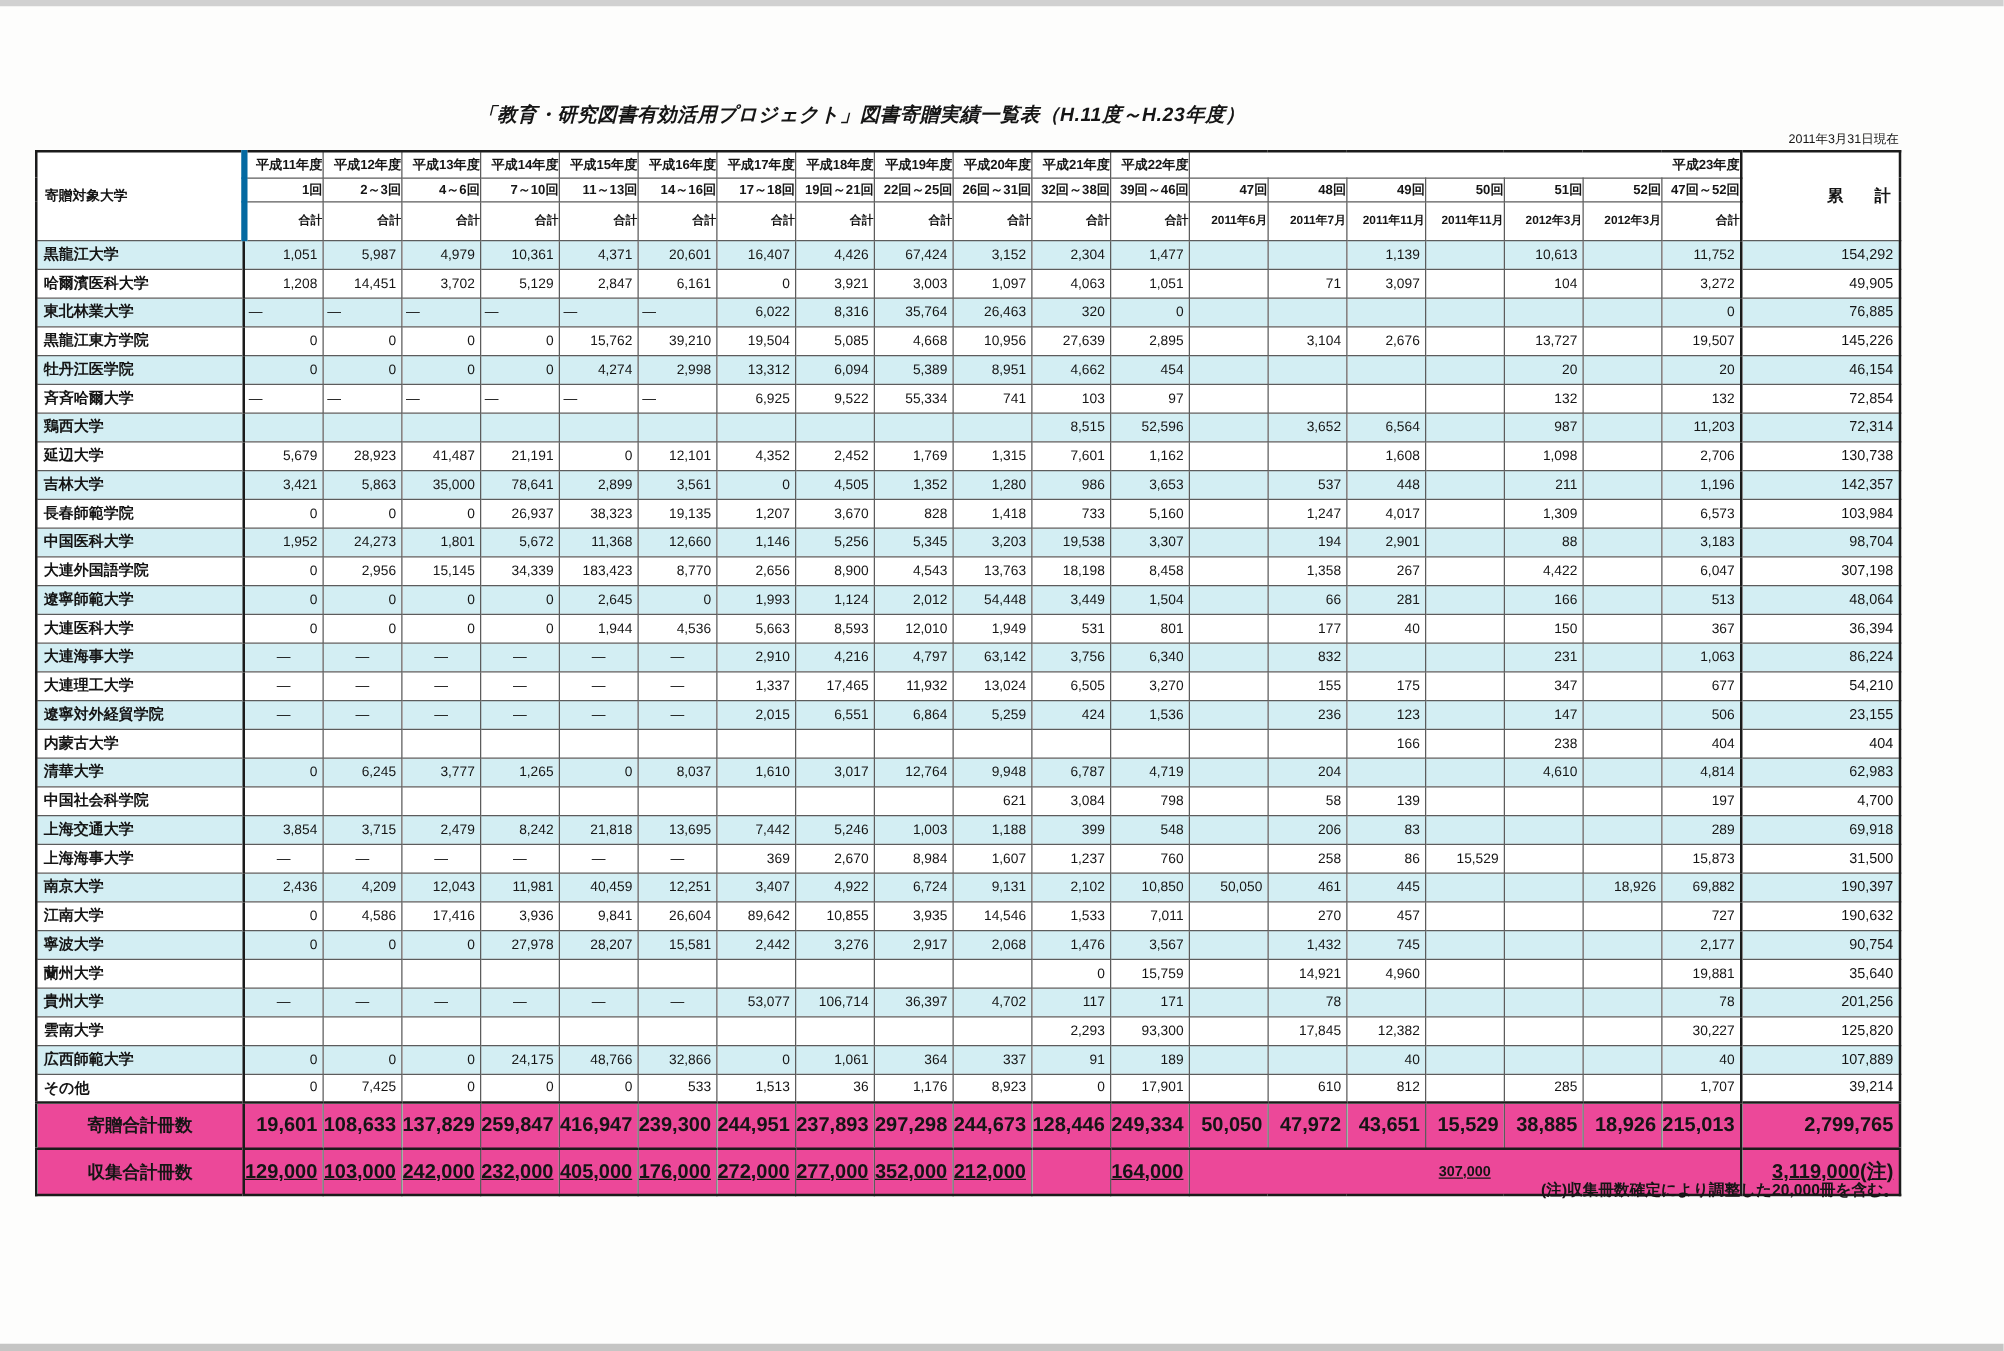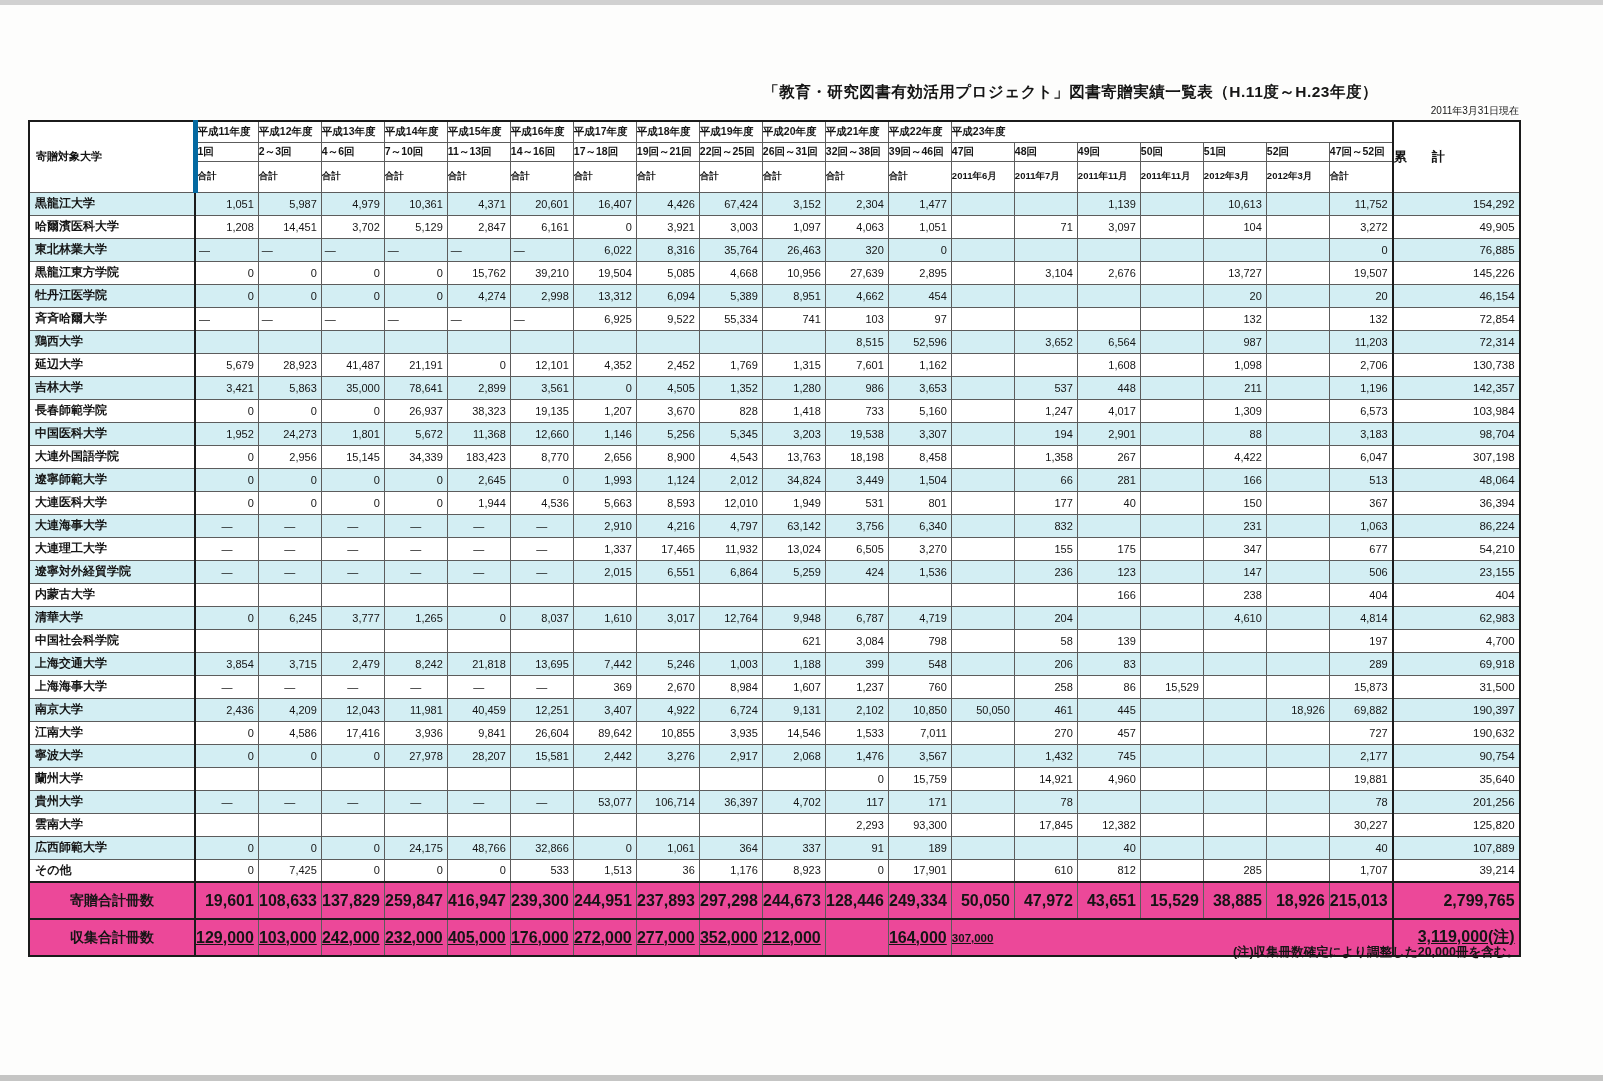--- a/index.html
+++ b/index.html
@@ -6,35 +6,35 @@
   body{
     width:1603px;height:1081px;position:relative;
     background:#fdfdfc;color:#151515;
     font-family:"Liberation Sans","DejaVu Sans",sans-serif;
     overflow:hidden;
   }
   .scan-edge{position:absolute;left:0;width:100%;background:#adadad;opacity:.55;}
   .scan-edge.top{top:0;height:5px;}
   .scan-edge.bottom{bottom:0;height:6px;opacity:.7;}
 
-  .title-wrap{position:absolute;top:82px;left:0;width:100%;padding-right:225px;box-sizing:border-box;text-align:right;}
+  .title-wrap{position:absolute;top:82px;left:0;width:100%;padding-right:225px;box-sizing:border-box;text-align:center;font-style:italic;}
   .title{font-size:15.5px;font-weight:bold;letter-spacing:.5px;}
   .asof{position:absolute;top:104px;right:84px;font-size:10px;}
 
   table{
     position:absolute;top:120px;left:28px;
     border-collapse:collapse;table-layout:fixed;
     border:2.5px solid #1b1b1b;
   }
   th,td{
     border:1px solid #5c5c5c;
     overflow:hidden;white-space:nowrap;
     padding:0;box-sizing:border-box;
   }
-  thead th{font-weight:bold;background:#ffffff;text-align:left;}
+  thead th{font-weight:bold;background:#ffffff;text-align:right;}
   th.yr{font-size:10.5px;height:21px;}
   th.kai{font-size:10.5px;height:19px;}
   th.sub{font-size:9.5px;height:31px;font-weight:bold;}
   th.corner{font-size:11px;text-align:left;padding-left:6px;border-right:5px solid #0369a1;}
   th.cum{font-size:13px;letter-spacing:6px;border-left:2.5px solid #1b1b1b;}
 
   tbody td{height:23px;font-size:11px;}
   td.name{
     font-size:12px;font-weight:600;text-align:left;padding-left:5px;
     border-right:2px solid #1b1b1b;
@@ -52,21 +52,21 @@
   tr.total-row td.tlabel{
     font-size:14px;font-weight:bold;text-align:center;
     border-right:2px solid #1b1b1b;
   }
   tr.total-row td.num{font-weight:bold;font-size:16px;}
   tr.coll-row td.num{
     font-weight:600;text-align:center;text-decoration:underline;
     font-style:normal;
   }
   tr.coll-row td.span7{
-    font-weight:600;font-size:11.5px;text-decoration:underline;
+    text-align:center;font-weight:600;font-size:11.5px;text-decoration:underline;
   }
   .footnote{position:absolute;top:944px;right:84px;font-size:12.5px;font-weight:600;}
 </style>
 </head>
 <body>
 
 <div class="scan-edge top"></div>
 <div class="scan-edge bottom"></div>
 
 <div class="title-wrap">
@@ -440,21 +440,21 @@
         <td class="name">遼寧師範大学</td>
         <td class="num">0</td>
         <td class="num">0</td>
         <td class="num">0</td>
         <td class="num">0</td>
         <td class="num">2,645</td>
         <td class="num">0</td>
         <td class="num">1,993</td>
         <td class="num">1,124</td>
         <td class="num">2,012</td>
-        <td class="num">34,824</td>
+        <td class="num">54,448</td>
         <td class="num">3,449</td>
         <td class="num">1,504</td>
         <td class="num"></td>
         <td class="num">66</td>
         <td class="num">281</td>
         <td class="num"></td>
         <td class="num">166</td>
         <td class="num"></td>
         <td class="num">513</td>
         <td class="num cumcol">48,064</td>

